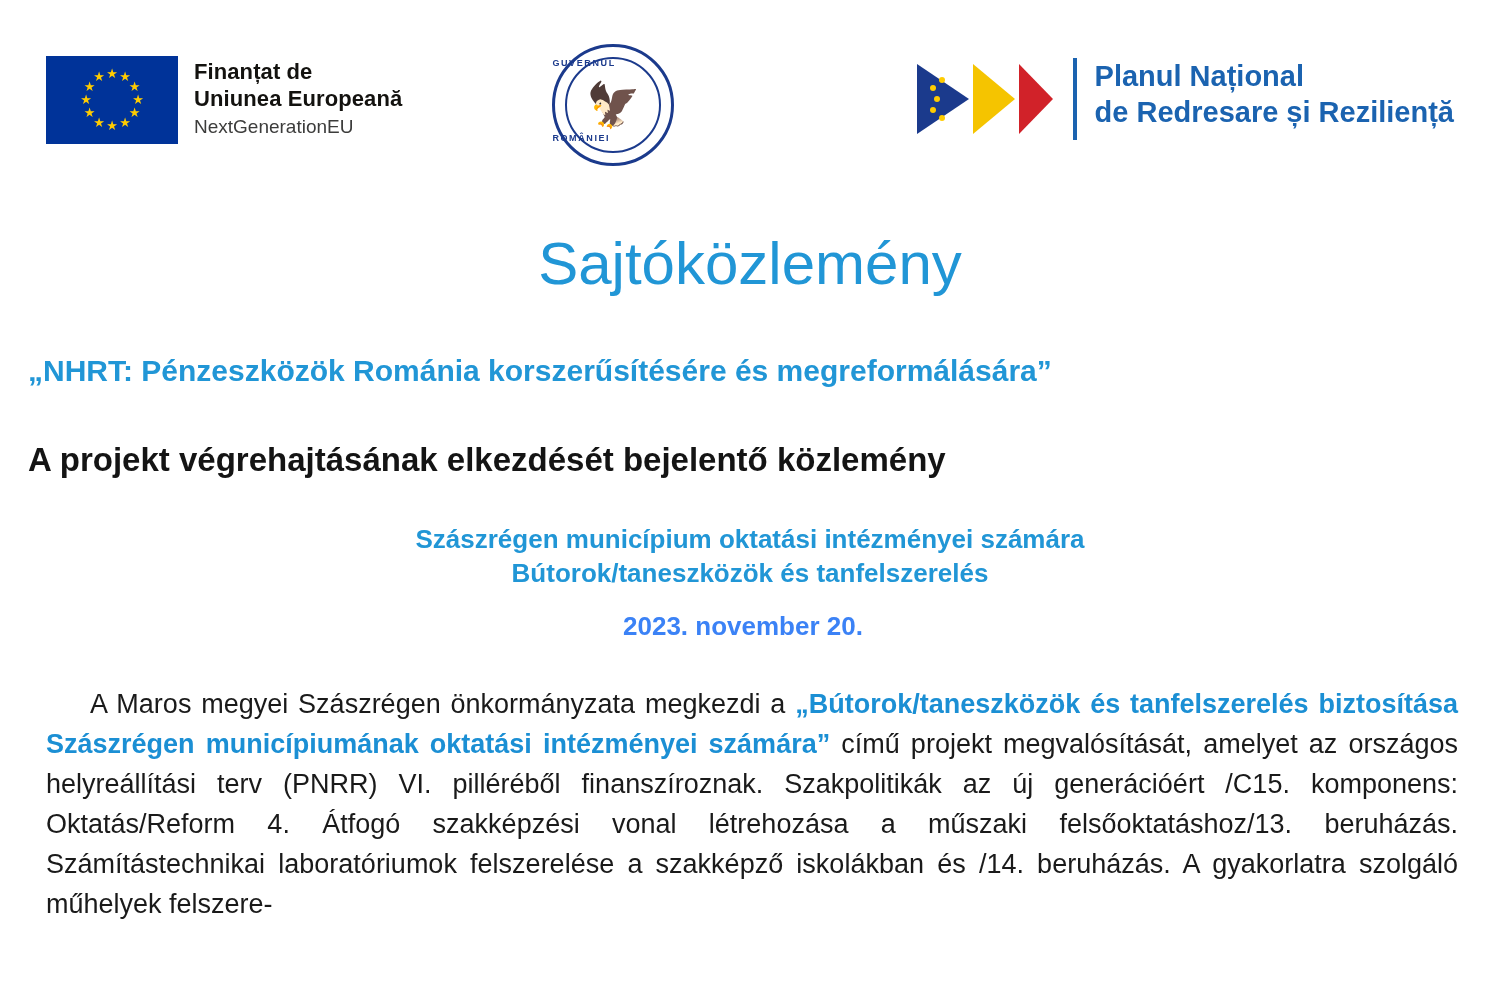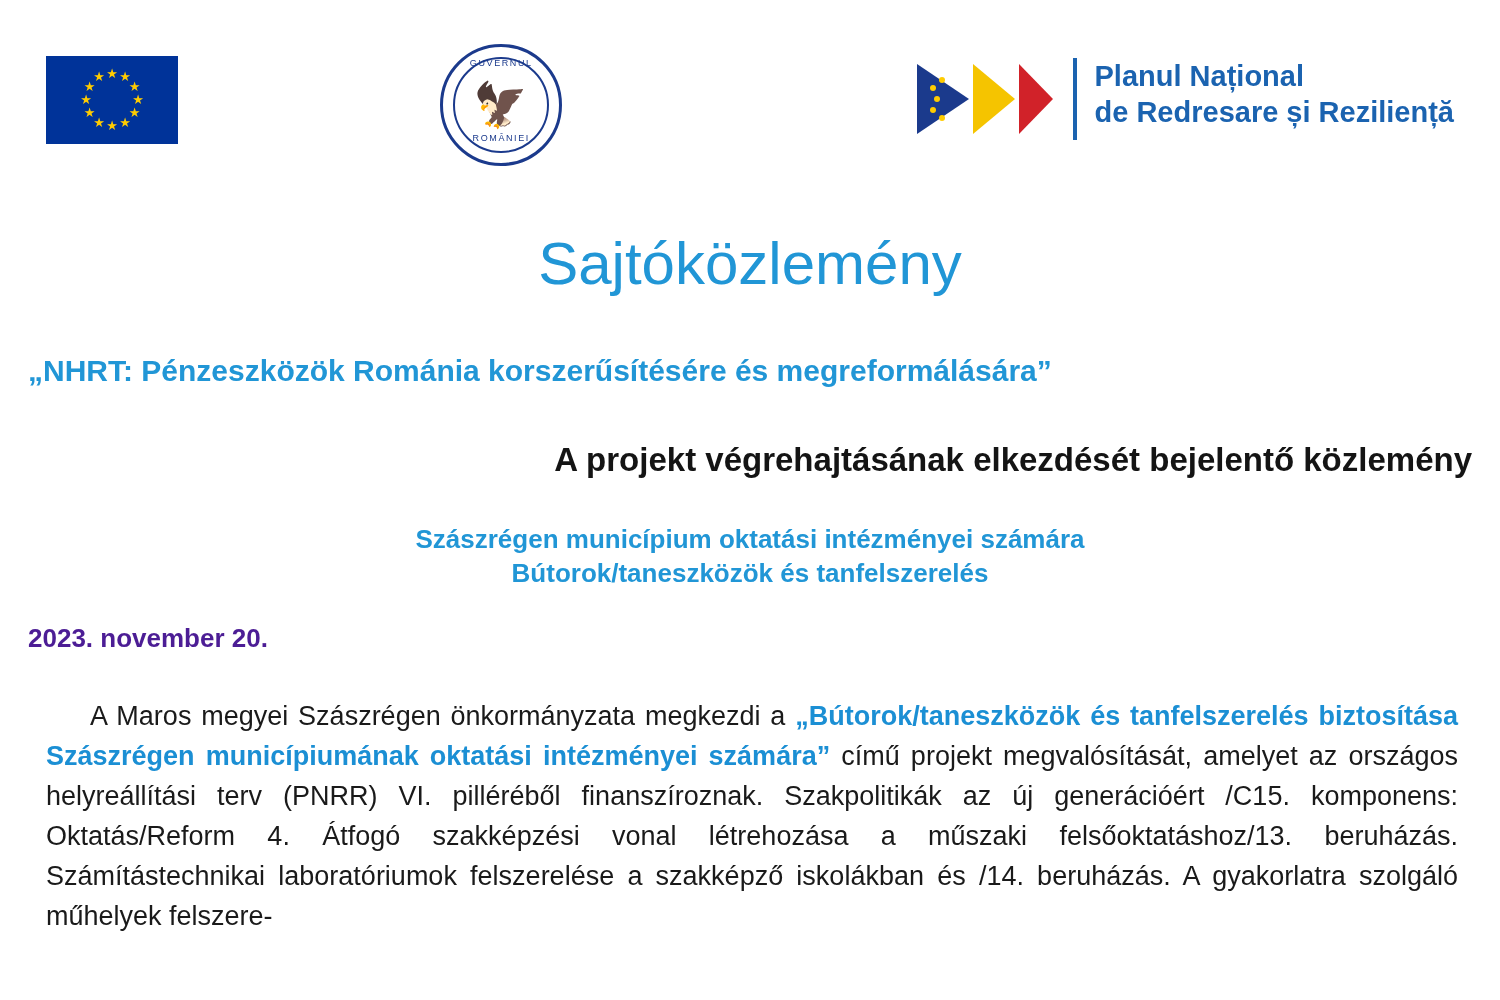--- a/index.html
+++ b/index.html
@@ -100,23 +100,23 @@
     top: 50%;
     transform: translate(-50%, -50%);
     font-size: 44px;
     color: #1b3a8c;
     line-height: 44px;
   }
   .gov-seal .txt-top, .gov-seal .txt-bottom {
     position: absolute;
     left: 0;
     right: 0;
-    text-align: center;
+    text-align: left;
     font-size: 9px;
-    font-weight: normal;
+    font-weight: bold;
     letter-spacing: 1.6px;
     color: #1b3a8c;
   }
   .gov-seal .txt-top { top: 14px; }
   .gov-seal .txt-bottom { bottom: 23px; }
 
   
   .pnrr-block {
     display: flex;
     gap: 18px;
@@ -154,42 +154,42 @@
   }
   .subtitle-1 {
     text-align: left;
     color: #2196d6;
     font-weight: bold;
     font-size: 30px;
     line-height: 38px;
     margin-top: 56px;
   }
   .subtitle-2 {
-    text-align: right;
+    text-align: left;
     color: #141414;
     font-weight: bold;
     font-size: 33px;
     line-height: 40px;
     margin-top: 50px;
   }
   .subtitle-3 {
     text-align: center;
     color: #2196d6;
     font-weight: bold;
     font-size: 26px;
     line-height: 34px;
     margin-top: 42px;
   }
   .date-line {
-    text-align: left;
-    color: #4c1d95;
+    text-align: center;
+    color: #3b82f6;
     font-weight: bold;
     font-size: 26px;
     line-height: 32px;
-    margin-top: 32px;
+    margin-top: 20px;
     padding-right: 14px;
   }
 
   
   .body-text {
     margin-top: 42px;
     padding: 0 14px 0 18px;
     font-size: 27px;
     line-height: 40px;
     text-align: justify;
@@ -217,20 +217,25 @@
           <span class="eu-star" style="left: 85.5px; top: 37px;">★</span>
           <span class="eu-star" style="left: 82.0167px; top: 50px;">★</span>
           <span class="eu-star" style="left: 72.5px; top: 59.5167px;">★</span>
           <span class="eu-star" style="left: 59.5px; top: 63px;">★</span>
           <span class="eu-star" style="left: 46.5px; top: 59.5167px;">★</span>
           <span class="eu-star" style="left: 36.9833px; top: 50px;">★</span>
           <span class="eu-star" style="left: 33.5px; top: 37px;">★</span>
           <span class="eu-star" style="left: 36.9833px; top: 24px;">★</span>
           <span class="eu-star" style="left: 46.5px; top: 14.4833px;">★</span>
         </div>
+      <div class="eu-text">
+        <div class="l1">Finanțat de</div>
+        <div class="l2">Uniunea Europeană</div>
+        <div class="l3">NextGenerationEU</div>
+      </div>
     </div>
 
     <div class="gov-block">
       <div class="gov-seal">
         <div class="ring-outer"></div>
         <div class="ring-inner"></div>
         <div class="txt-top">GUVERNUL</div>
         <div class="eagle">🦅</div>
         <div class="txt-bottom">ROMÂNIEI</div>
       </div>

